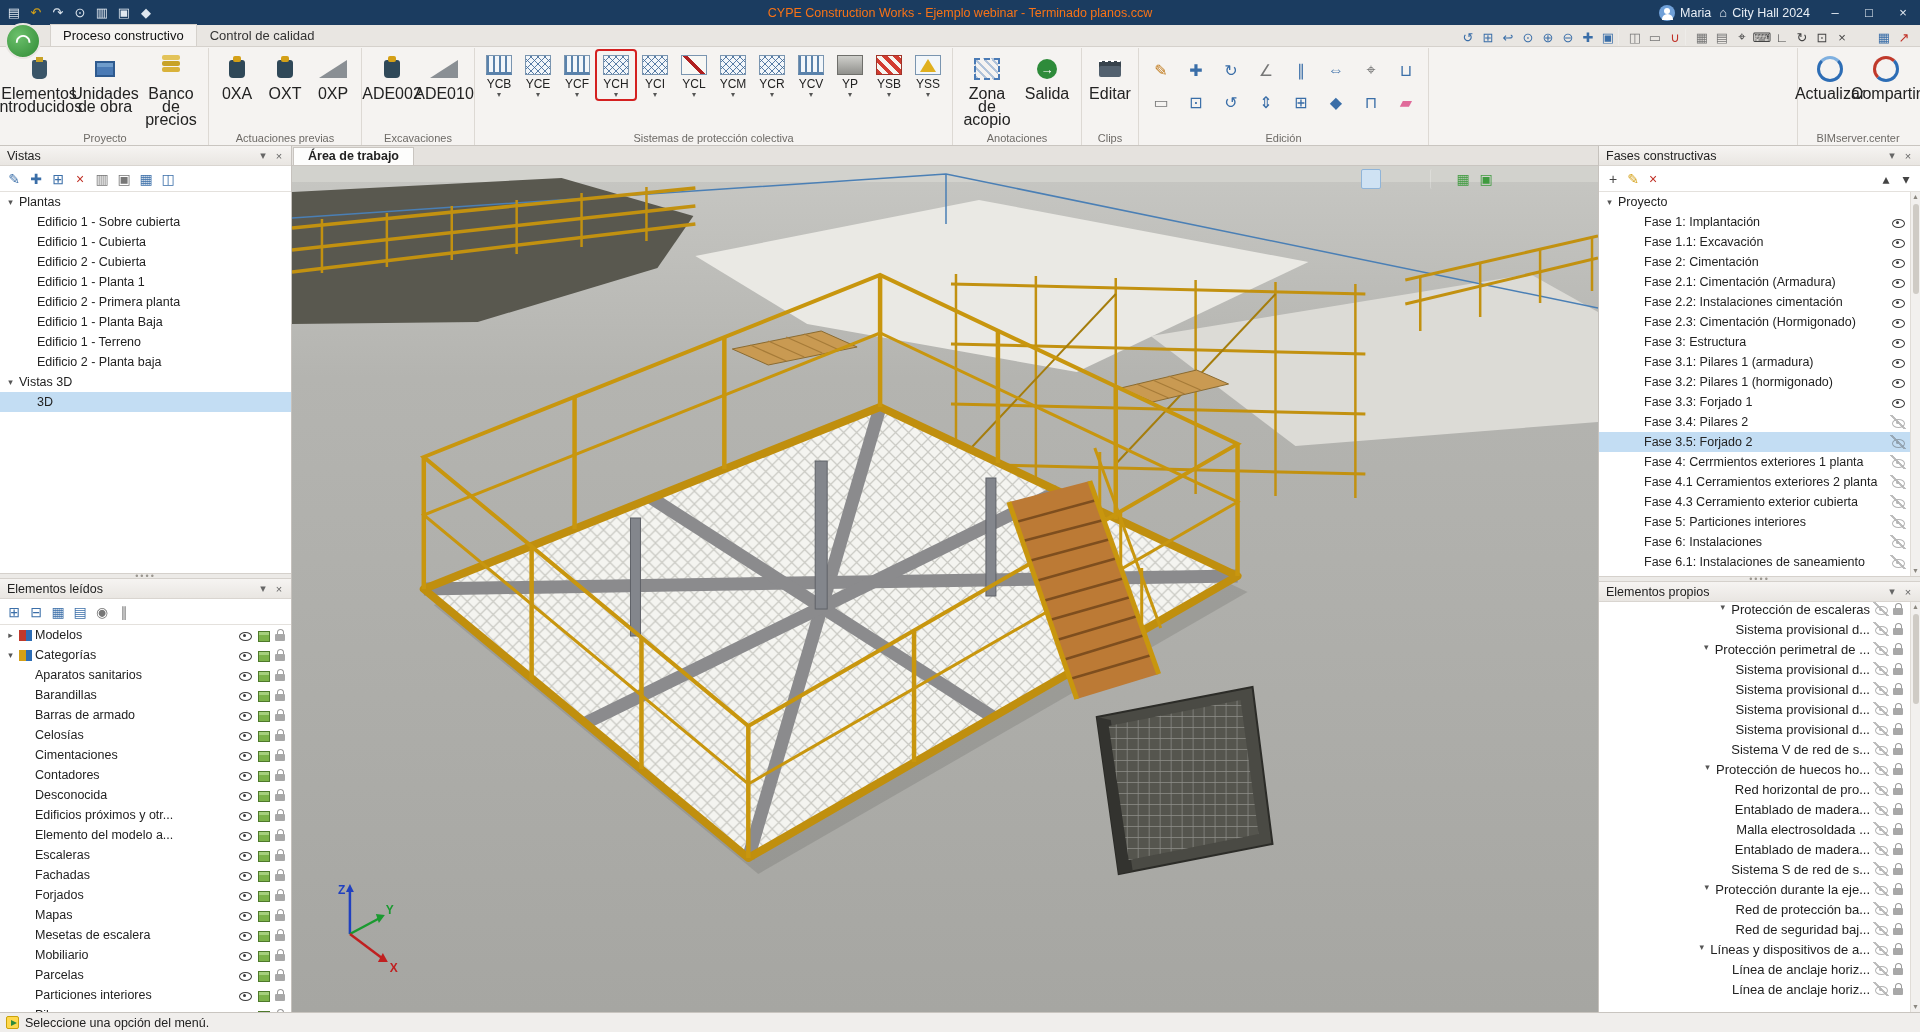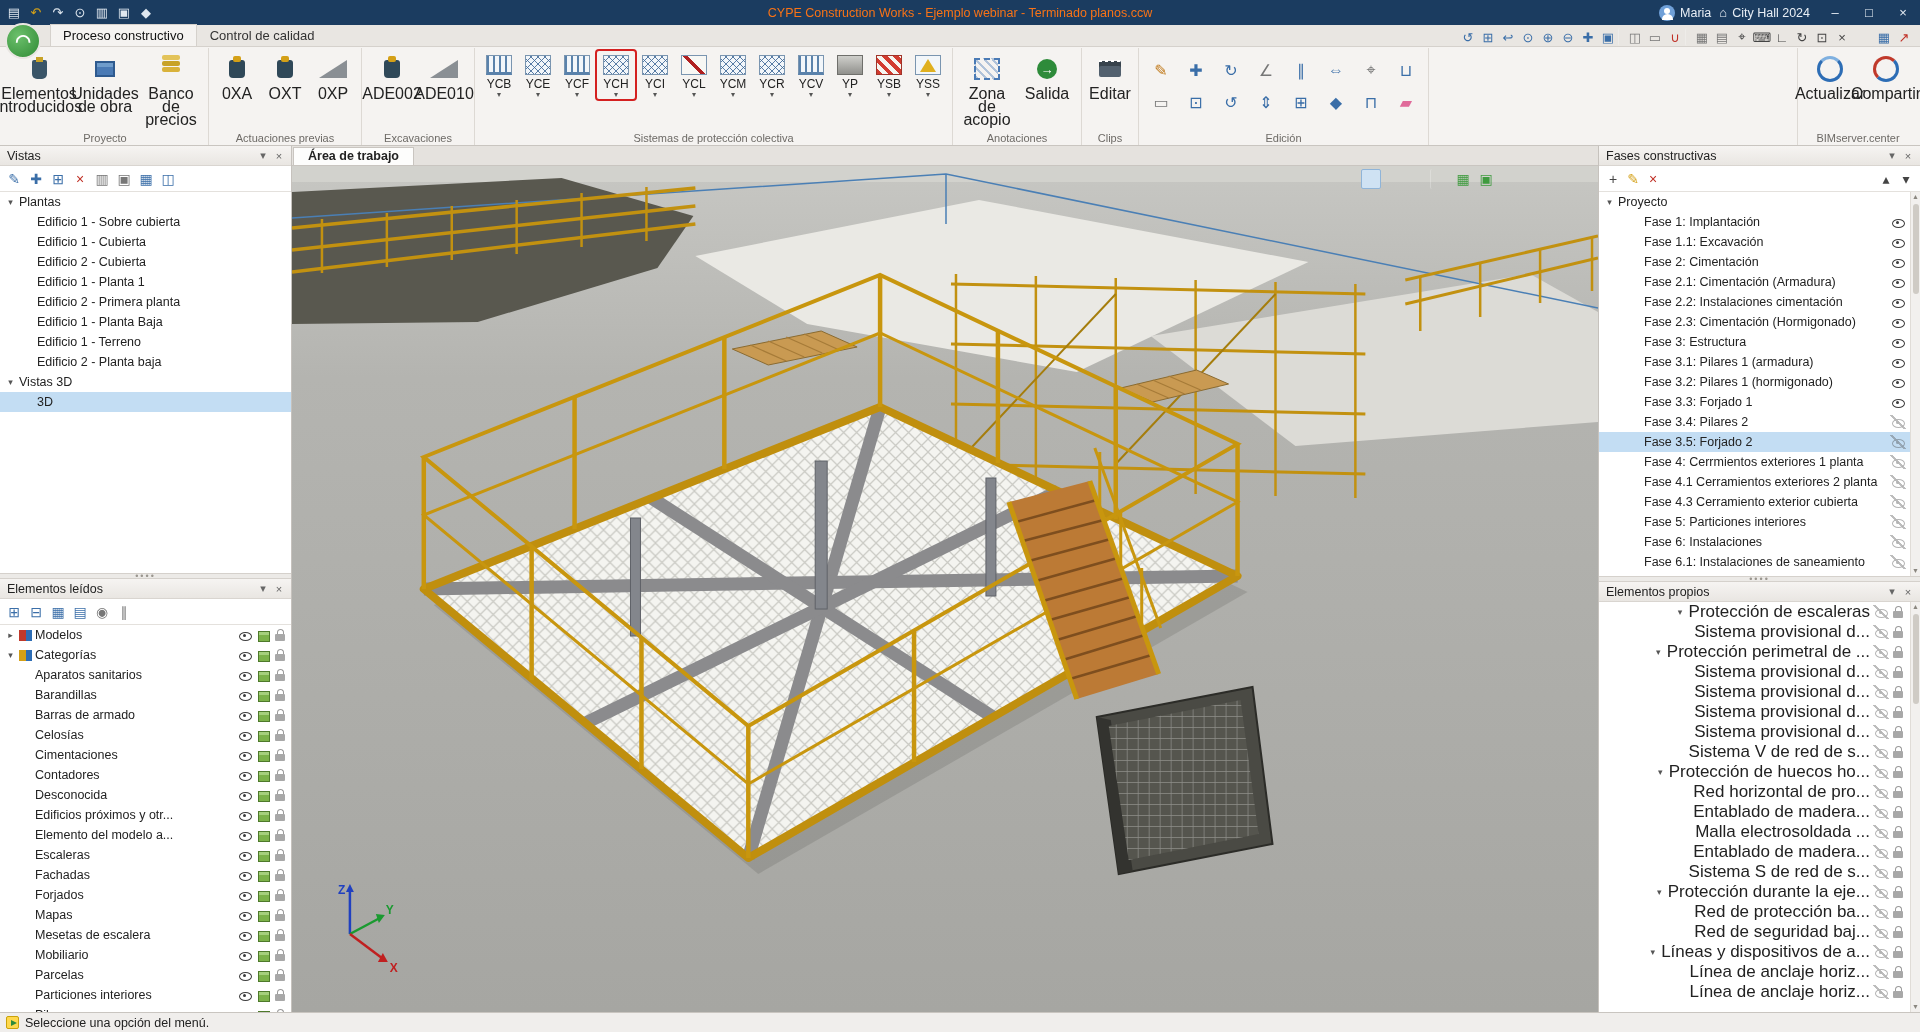--- a/index.html
+++ b/index.html
@@ -175,22 +175,22 @@
     background:#7cb24a; border:1px solid #4e7a2b; box-shadow:inset 0 3px 0 #a5d07c; }
   .lockw { width:13px; height:14px; flex:none; position:relative; }
   .lockw::before { content:""; position:absolute; left:2.5px; top:1px; width:5px; height:5px;
     border:1.5px solid #9a9a9a; border-bottom:none; border-radius:4px 4px 0 0; }
   .lockw::after { content:""; position:absolute; left:1px; top:6px; width:9.5px; height:6.5px;
     background:#a8a8a8; border-radius:1px; }
 
   .fases-tree { --step:26px; }
   .vistas-tree { --step:18px; }
 
-  .prow { height:20px; display:flex; align-items:center; justify-content:flex-end; gap:3px;
-    padding:0 5px; font-size:17px; white-space:nowrap; }
+  .prow { height:20px; display:flex; justify-content:flex-end; gap:3px;
+    padding:0 5px; font-size:13px; white-space:nowrap; }
   .prow .plabel { overflow:hidden; text-overflow:ellipsis; }
 
   .panel-body { flex:1; display:flex; min-height:0; }
   .panel-body .tree { flex:1; }
   .vscroll { width:10px; background:#f2f0ee; border-left:1px solid #e0dcd7; flex:none;
     display:flex; flex-direction:column; align-items:center; }
   .vscroll .sarr { font-size:7px; color:#8a867f; height:10px; line-height:10px; }
   .vscroll .sthumb { width:6px; height:90px; background:#cfcbc5; border-radius:3px; margin-top:2px; }
   .vscroll .sfill { flex:1; }
 

